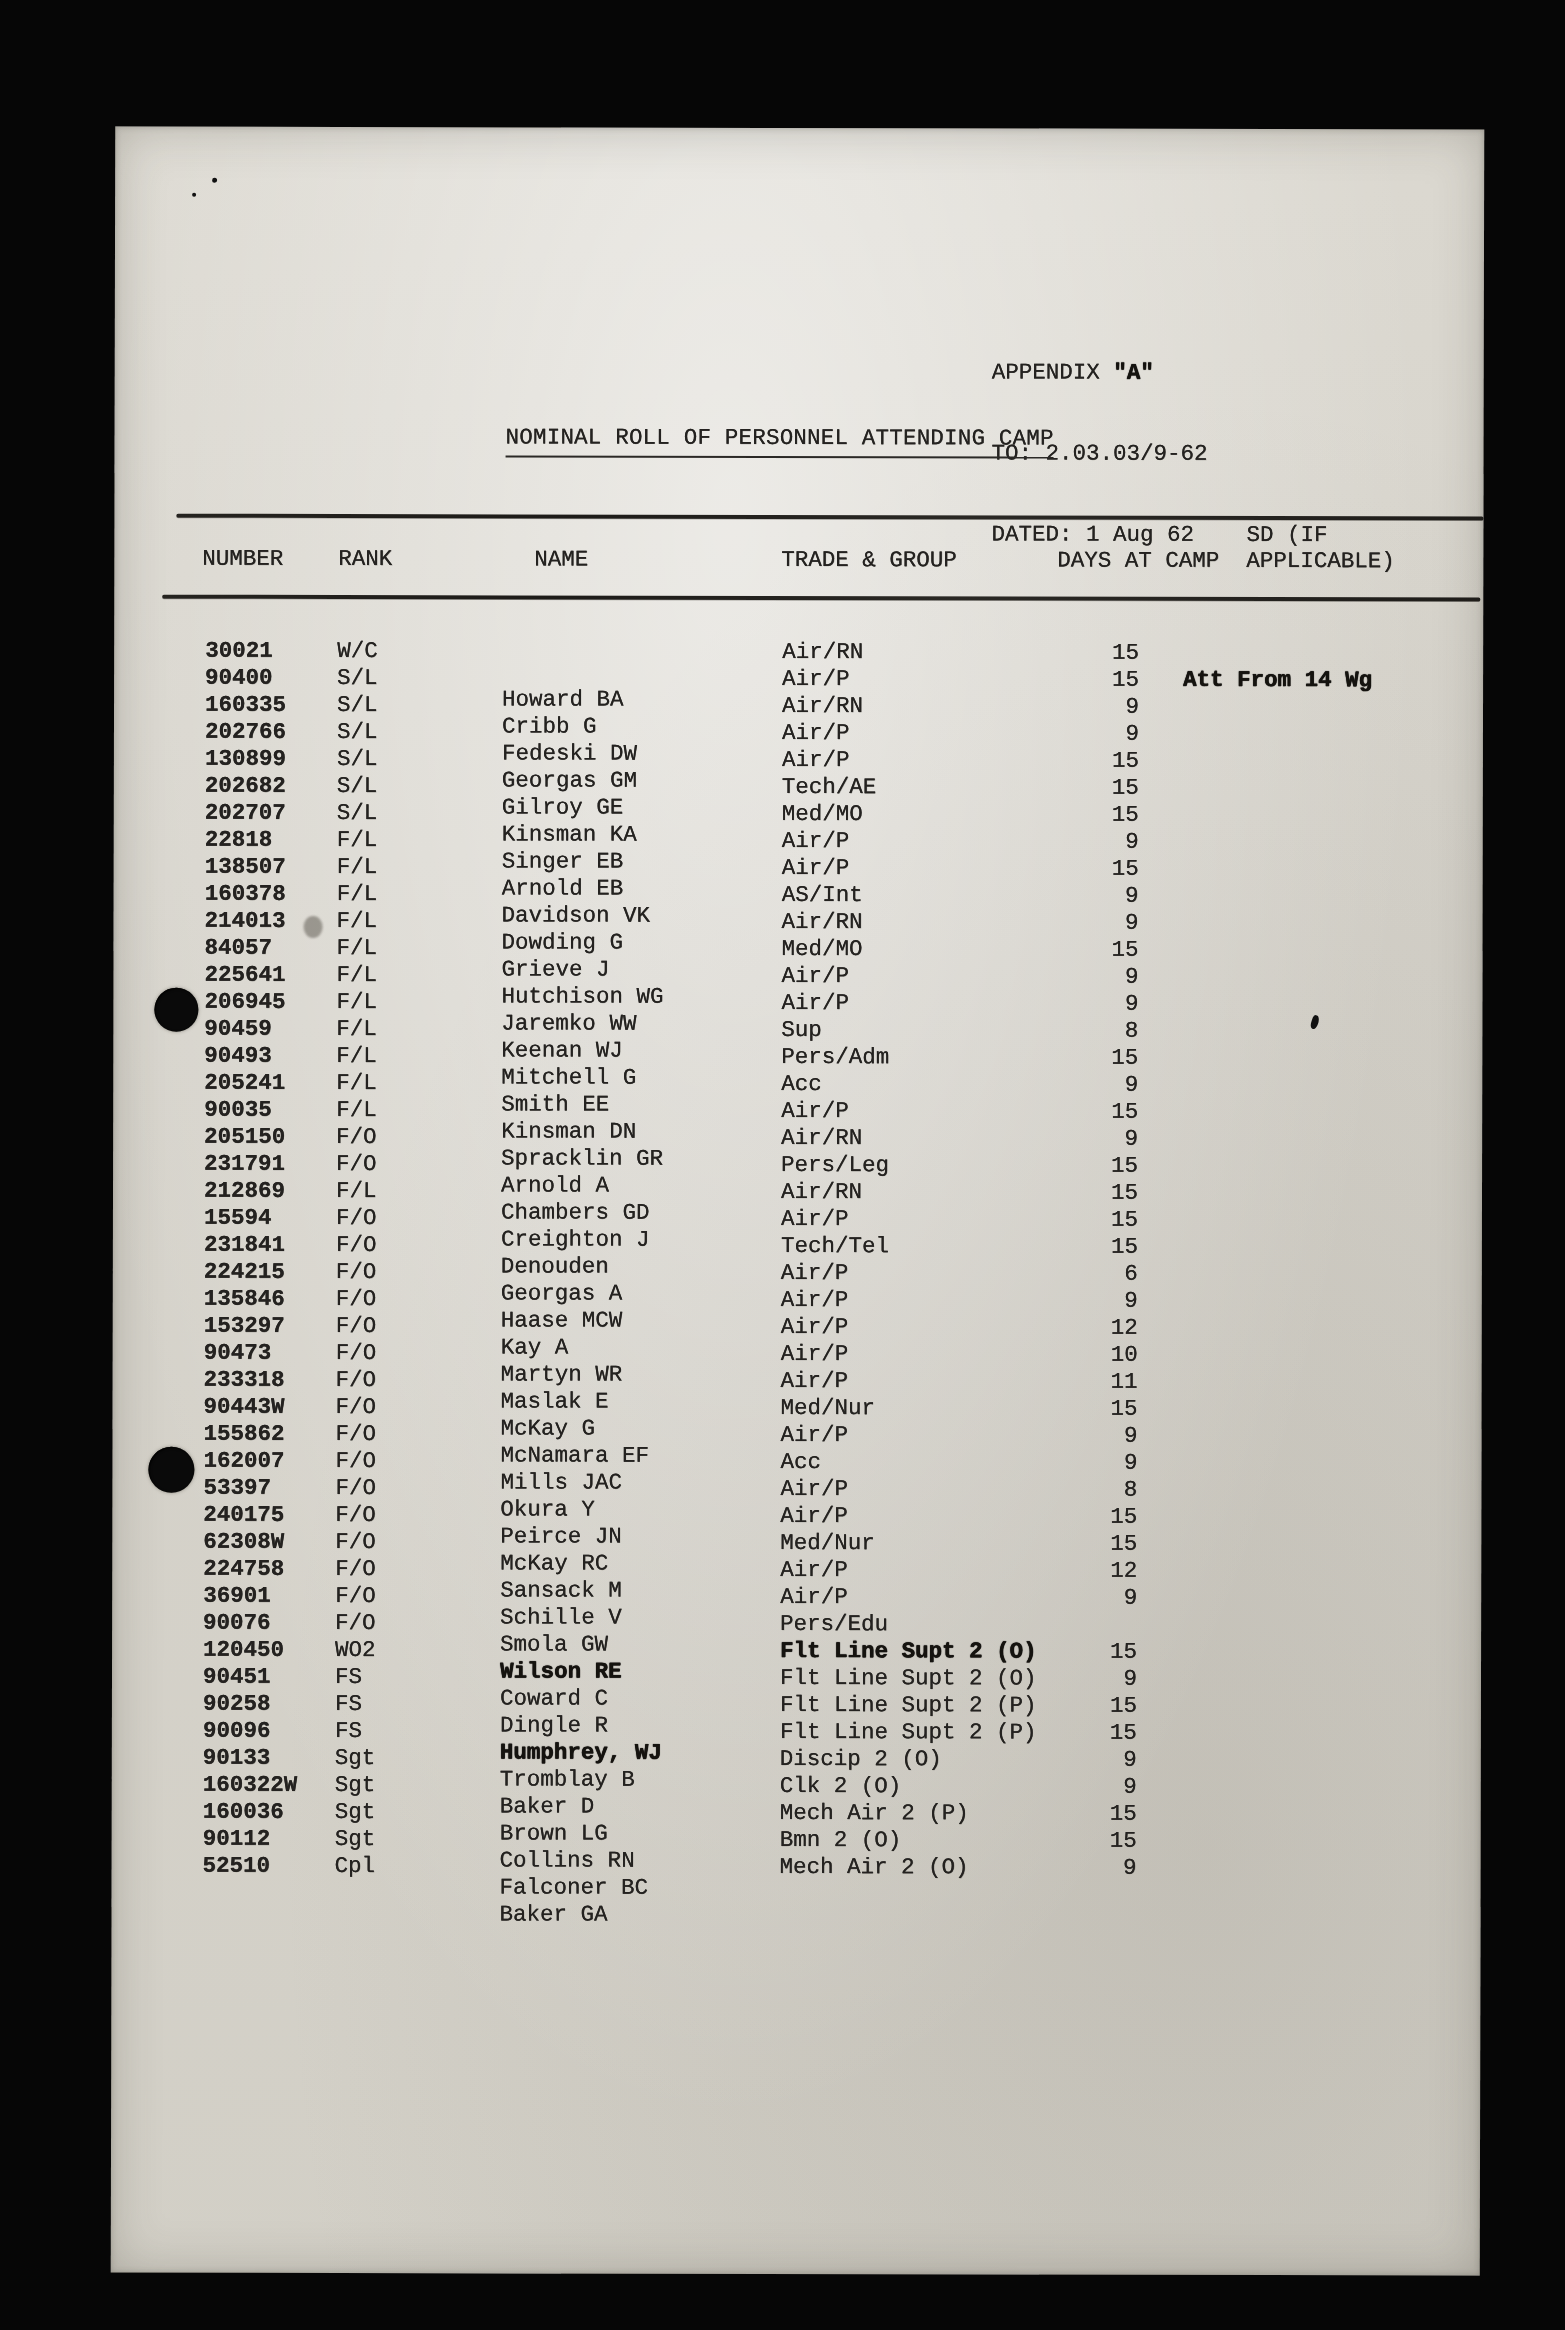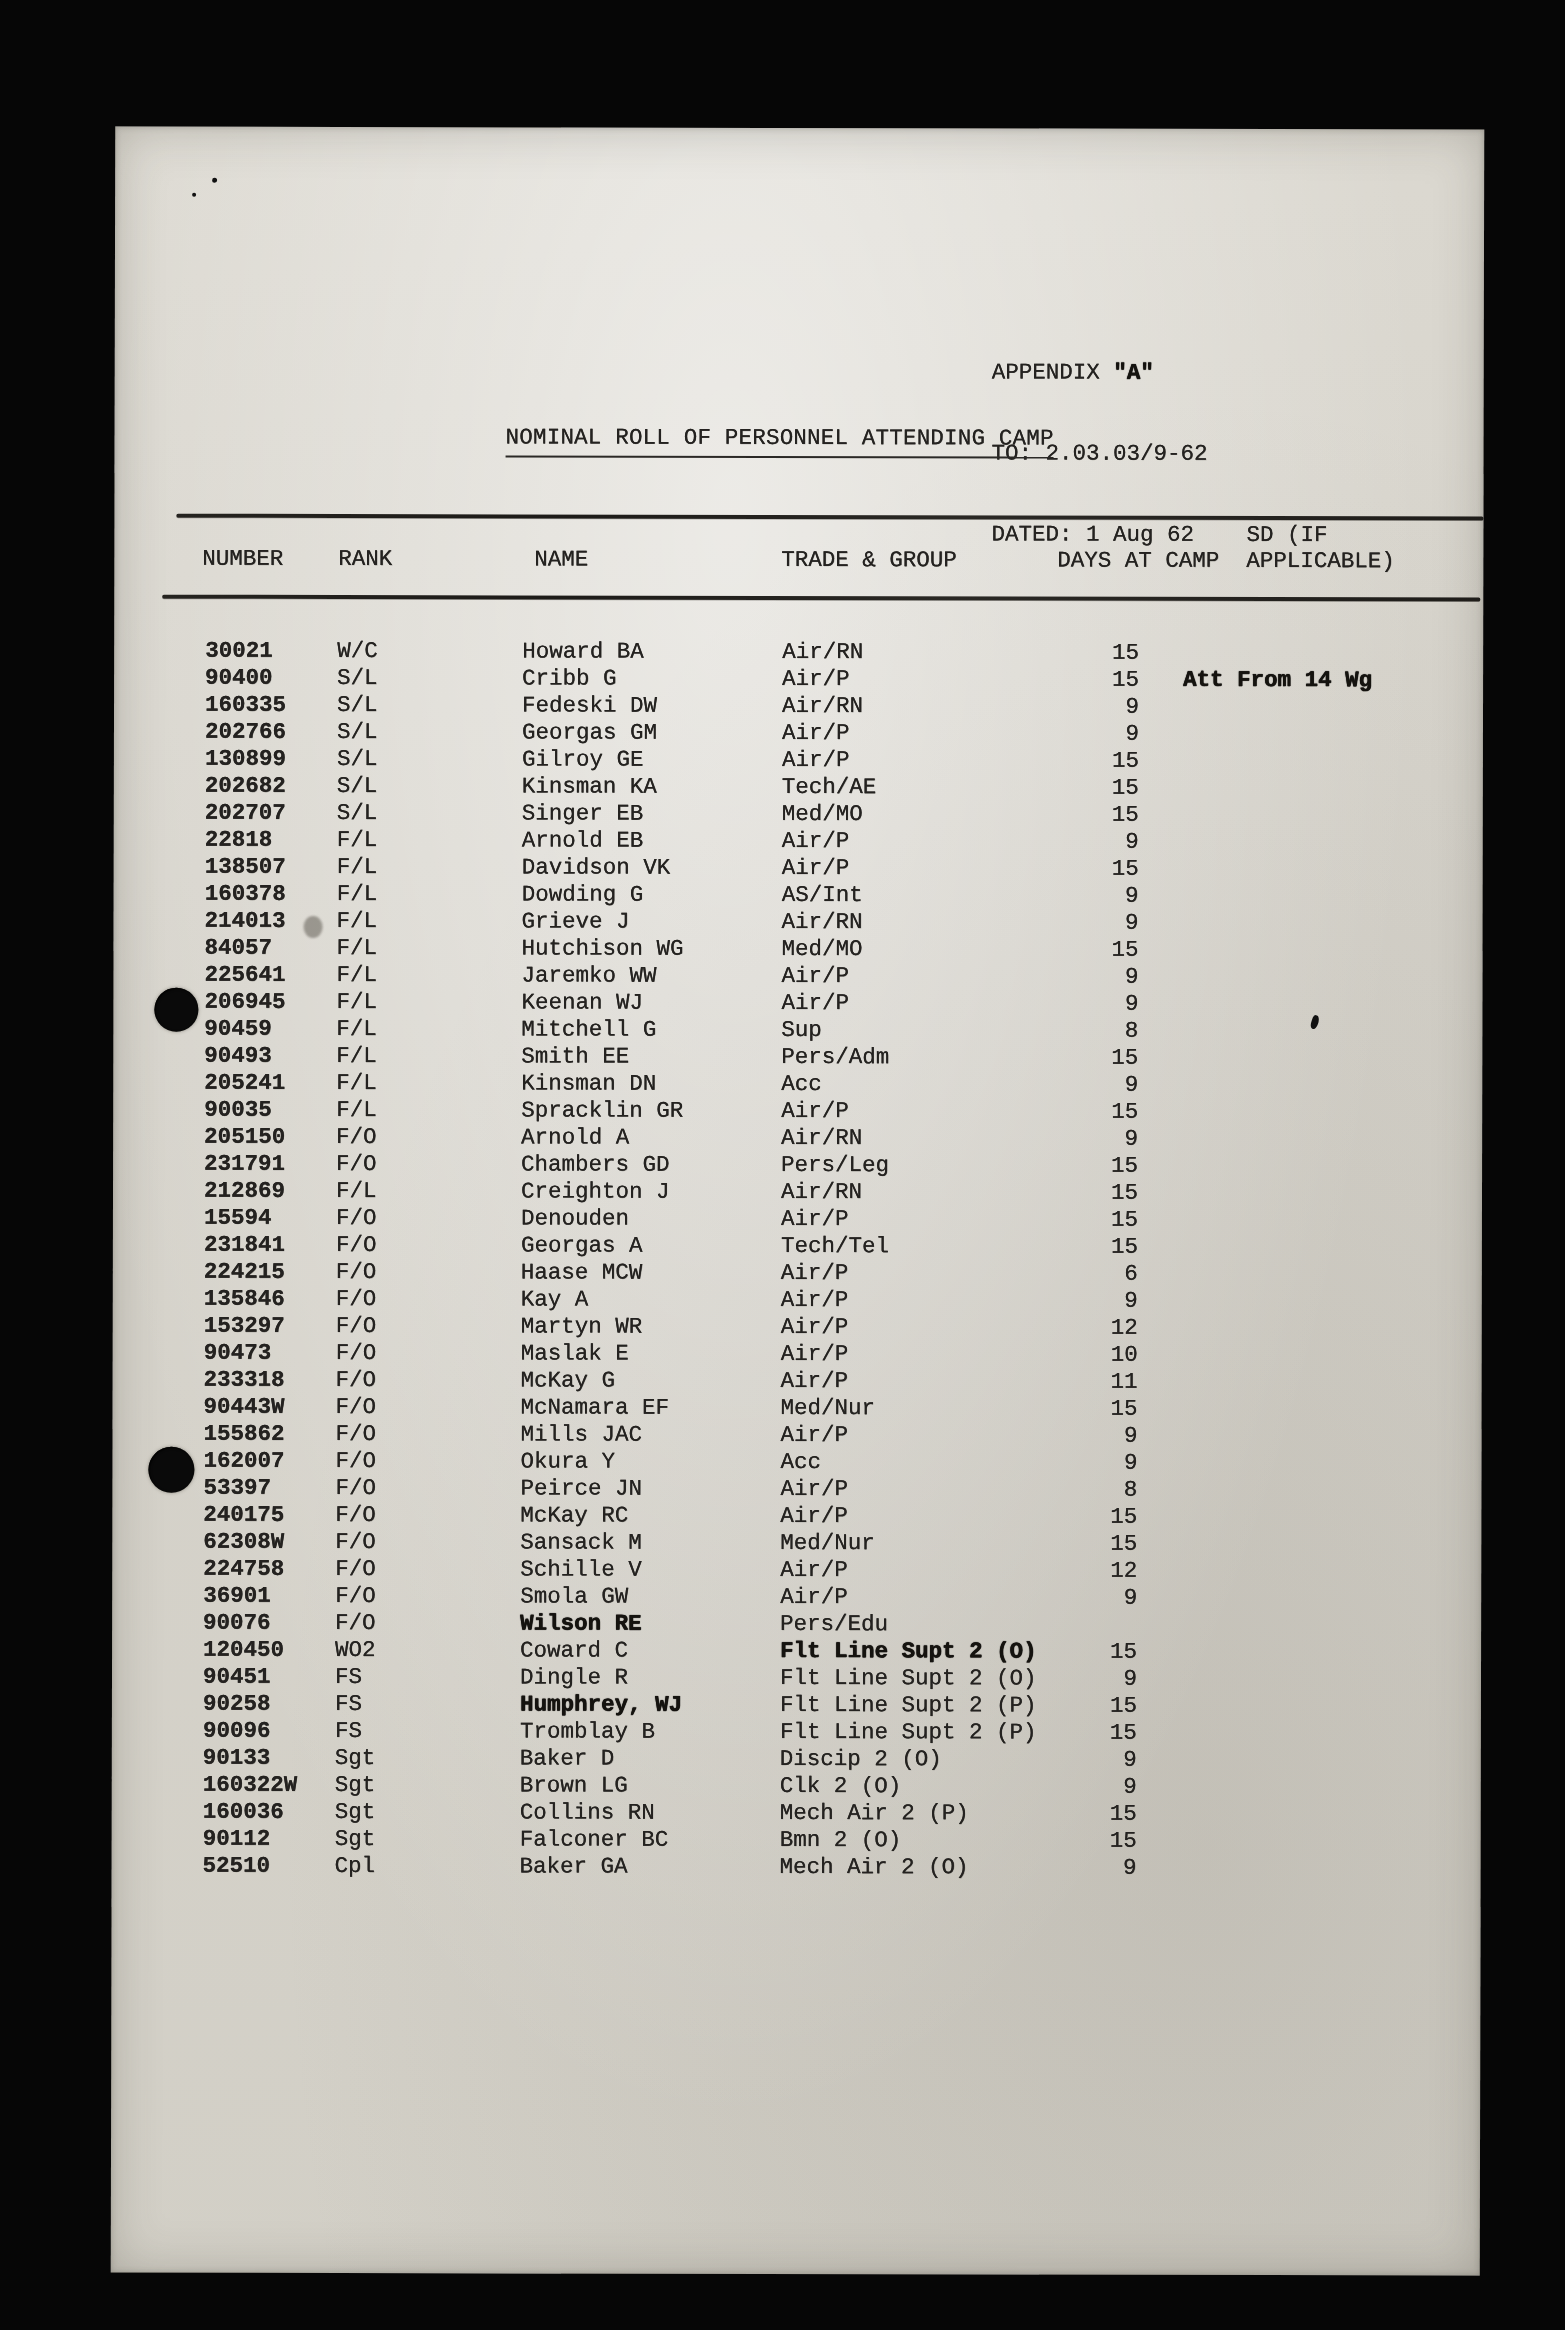--- a/index.html
+++ b/index.html
@@ -36,21 +36,21 @@
     position:absolute;height:4.4px;
     background:linear-gradient(90deg,#25231f 0%,#1d1b18 30%,#2a2824 60%,#1f1d1a 100%);
     border-radius:1.6px;
     box-shadow:0 0.5px 0.5px rgba(40,38,32,0.4);
   }
   .rows{position:absolute;left:0;top:511px;width:1369px;}
   .row{position:relative;height:27px;}
   .cell{position:absolute;top:0;white-space:pre;}
   .c-number{left:91px;font-weight:bold;}
   .c-rank{left:223px;}
-  .c-name{left:408px;}
+  .c-name{left:388px;margin-top:48px;}
   .c-trade{left:668px;}
   .c-days{left:885px;width:140px;text-align:right;}
   .c-note{left:1069px;}
   .hole{
     position:absolute;background:#0a0a0a;border-radius:50%;
     box-shadow:inset 1.1px 1.1px 2.2px rgba(0,0,0,0.9), 0 0 3.3px rgba(60,55,45,0.5);
   }
   .speck{position:absolute;background:#111;border-radius:50%;}
   .smudge{position:absolute;background:rgba(70,66,58,0.45);border-radius:50%;filter:blur(1.1px);}
 </style>

